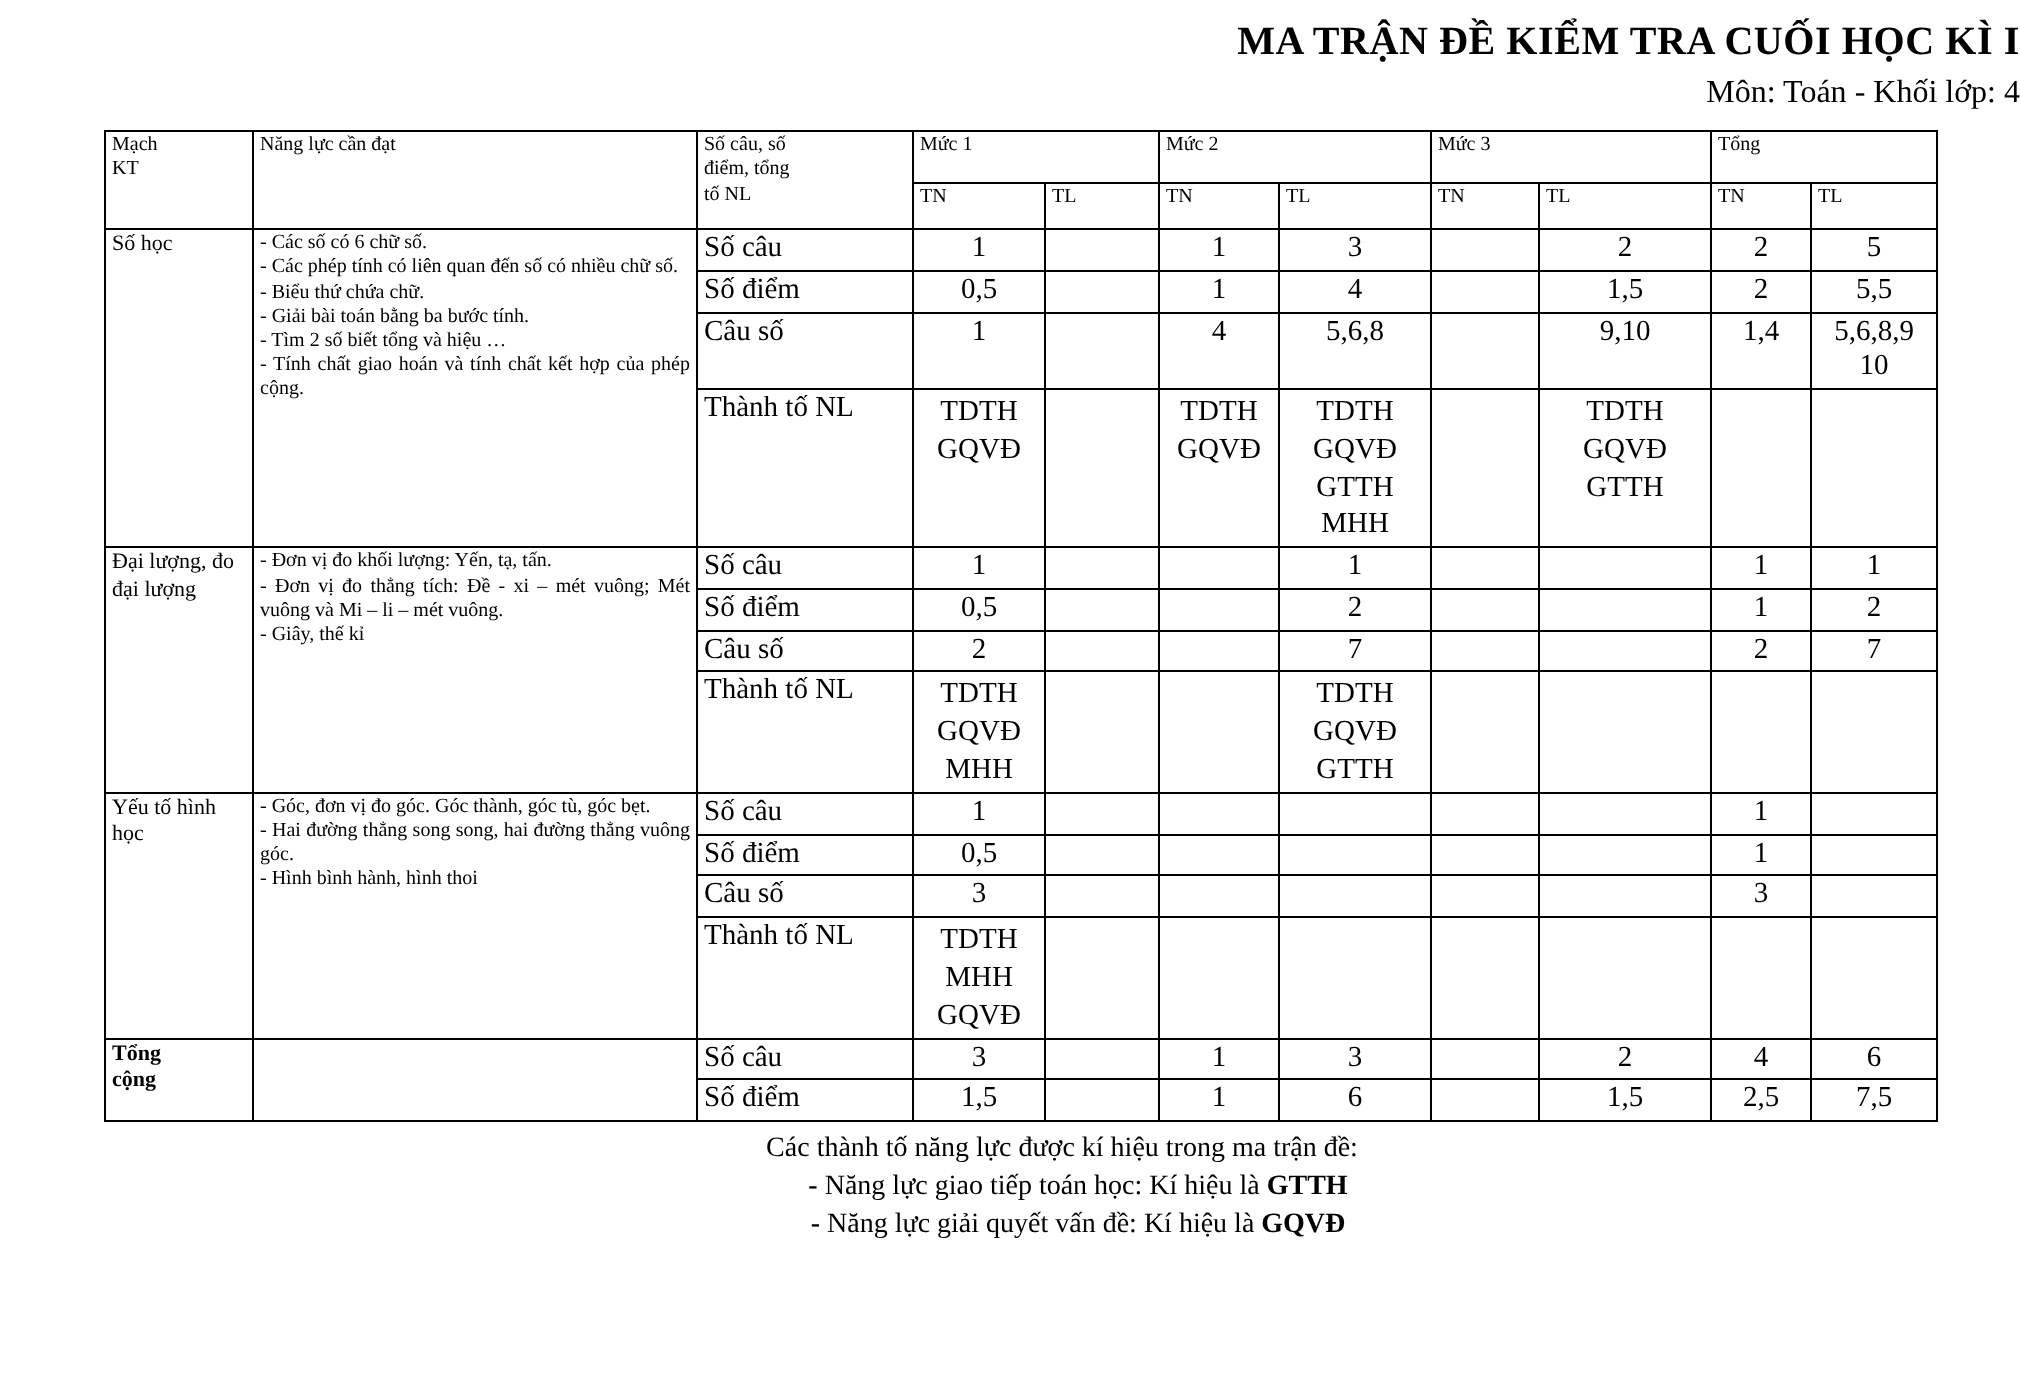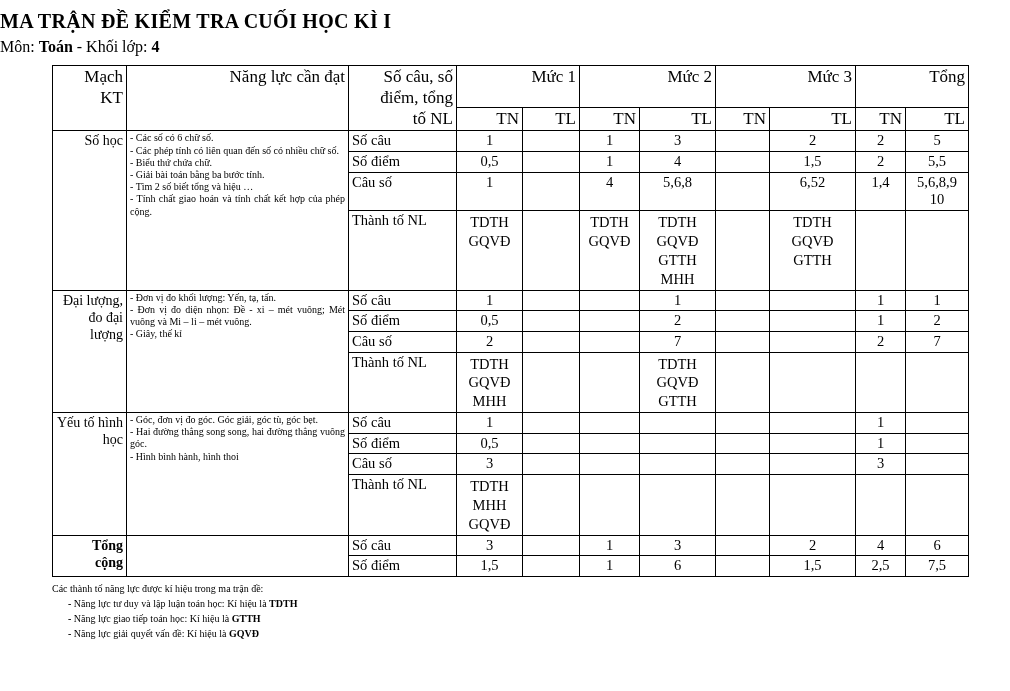--- a/index.html
+++ b/index.html
@@ -17,35 +17,35 @@
   }
   .page {
     position: relative;
     width: 1010px;
     height: 691px;
     box-sizing: border-box;
   }
 
   
   .title-block {
-    text-align: left;
+    text-align: right;
     padding-top: 10px;
   }
   .doc-title {
     font-size: 20px;
     font-weight: bold;
     letter-spacing: 0.3px;
     line-height: 1.15;
   }
   .doc-subtitle {
     font-size: 16px;
     line-height: 1.2;
     margin-top: 4px;
   }
-  .doc-subtitle b { font-weight: bold; }
+  .doc-subtitle b { font-weight: normal; }
 
   
   .matrix-wrap {
     padding: 9px 0 0 52px;
   }
   table.matrix {
     border-collapse: collapse;
     table-layout: fixed;
     width: 906px;
     font-size: 14.5px;
@@ -64,34 +64,34 @@
   col.c-m1tn   { width: 66px; }
   col.c-m1tl   { width: 57px; }
   col.c-m2tn   { width: 60px; }
   col.c-m2tl   { width: 76px; }
   col.c-m3tn   { width: 54px; }
   col.c-m3tl   { width: 86px; }
   col.c-ttn    { width: 50px; }
   col.c-ttl    { width: 63px; }
 
   thead th {
-    text-align: right;
+    text-align: left;
     vertical-align: middle;
     font-weight: bold;
-    font-size: 17px;
+    font-size: 10px;
     padding: 3px 2px;
   }
   th.head-mach { height: 46px; }
   th.head-sub  { height: 20px; }
 
   
   td.mach {
-    text-align: right;
+    text-align: left;
     vertical-align: middle;
-    font-size: 14px;
+    font-size: 11px;
   }
   td.mach.bold { font-weight: bold; }
 
   
   td.nang {
     vertical-align: top;
     text-align: justify;
     text-justify: inter-word;
     padding: 2px 4px 2px 3px;
     font-size: 10px;
@@ -119,22 +119,23 @@
     padding-top: 2px;
   }
   .nl-line { display: block; }
 
   tr.r-socau td, tr.r-sodiem td { height: 17px; }
   tr.r-causo td { height: 17px; }
 
   
   .legend {
     padding: 7px 0 0 52px;
-    font-size: 10px;
+    font-size: 14px;
     line-height: 1.0;
+    text-align: center;
   }
   .legend .lg-intro {
     margin: 0 0 5px 0;
   }
   .legend .lg-item {
     margin: 0 0 5px 16px;
     white-space: nowrap;
   }
   .legend .lg-item b,
   .legend .lg-intro b { font-weight: bold; }
@@ -227,21 +228,21 @@
             <td class="val">2</td>
             <td class="val">5,5</td>
           </tr>
           <tr class="r-causo">
             <td class="rowlabel">Câu số</td>
             <td class="val">1</td>
             <td class="val"></td>
             <td class="val">4</td>
             <td class="val">5,6,8</td>
             <td class="val"></td>
-            <td class="val">6,52</td>
+            <td class="val">9,10</td>
             <td class="val">1,4</td>
             <td class="val">5,6,8,9<br>10</td>
           </tr>
           <tr class="r-nl">
             <td class="rowlabel">Thành tố NL</td>
             <td class="val nl">
               <span class="nl-line">TDTH</span>
               <span class="nl-line">GQVĐ</span>
             </td>
             <td class="val nl"></td>
@@ -261,21 +262,21 @@
               <span class="nl-line">GQVĐ</span>
               <span class="nl-line">GTTH</span>
             </td>
             <td class="val nl"></td>
             <td class="val nl"></td>
           </tr>
           <tr class="r-socau">
             <td class="mach" rowspan="4">Đại lượng, đo đại lượng</td>
             <td class="nang" rowspan="4">
               <span class="li">- Đơn vị đo khối lượng: Yến, tạ, tấn.</span>
-              <span class="li">- Đơn vị đo diện nhọn: Đề - xi – mét vuông; Mét vuông và Mi – li – mét vuông.</span>
+              <span class="li">- Đơn vị đo thẳng tích: Đề - xi – mét vuông; Mét vuông và Mi – li – mét vuông.</span>
               <span class="li">- Giây, thế kỉ</span>
             </td>
             <td class="rowlabel">Số câu</td>
             <td class="val">1</td>
             <td class="val"></td>
             <td class="val"></td>
             <td class="val">1</td>
             <td class="val"></td>
             <td class="val"></td>
             <td class="val">1</td>
@@ -318,21 +319,21 @@
               <span class="nl-line">GTTH</span>
             </td>
             <td class="val nl"></td>
             <td class="val nl"></td>
             <td class="val nl"></td>
             <td class="val nl"></td>
           </tr>
           <tr class="r-socau">
             <td class="mach" rowspan="4">Yếu tố hình học</td>
             <td class="nang" rowspan="4">
-              <span class="li">- Góc, đơn vị đo góc.  Góc giải, góc tù, góc bẹt.</span>
+              <span class="li">- Góc, đơn vị đo góc.  Góc thành, góc tù, góc bẹt.</span>
               <span class="li">- Hai đường thẳng song song, hai đường thẳng vuông góc.</span>
               <span class="li">- Hình bình hành, hình thoi</span>
             </td>
             <td class="rowlabel">Số câu</td>
             <td class="val">1</td>
             <td class="val"></td>
             <td class="val"></td>
             <td class="val"></td>
             <td class="val"></td>
             <td class="val"></td>
@@ -400,19 +401,18 @@
             <td class="val">2,5</td>
             <td class="val">7,5</td>
           </tr>
         </tbody>
     </table>
   </div>
 
   <div class="legend">
     <div class="lg-intro">Các thành tố năng lực được kí hiệu trong ma trận đề:</div>
     <div id="legend-items">
-        <div class="lg-item"><span class="dash">- </span><span>Năng lực tư duy và lập luận toán học: Kí hiệu là </span><b>TDTH</b></div>
         <div class="lg-item"><span class="dash">- </span><span>Năng lực giao tiếp toán học: Kí hiệu là </span><b>GTTH</b></div>
         <div class="lg-item"><span class="dash">- </span><span>Năng lực giải quyết vấn đề: Kí hiệu là </span><b>GQVĐ</b></div>
       </div>
   </div>
 
 </div>
 
 </body></html>

